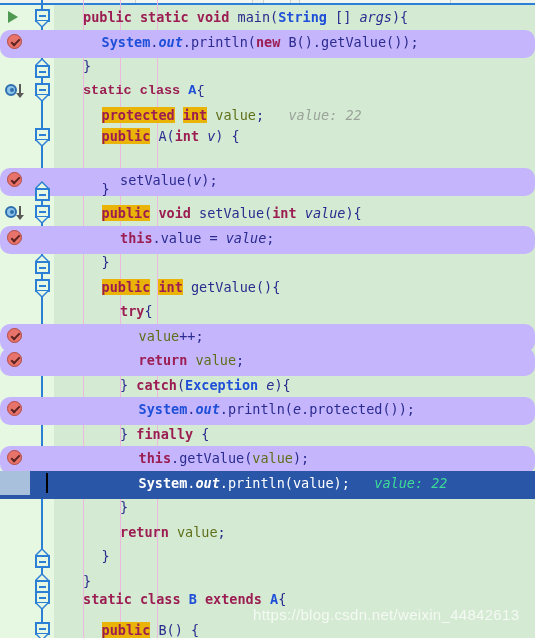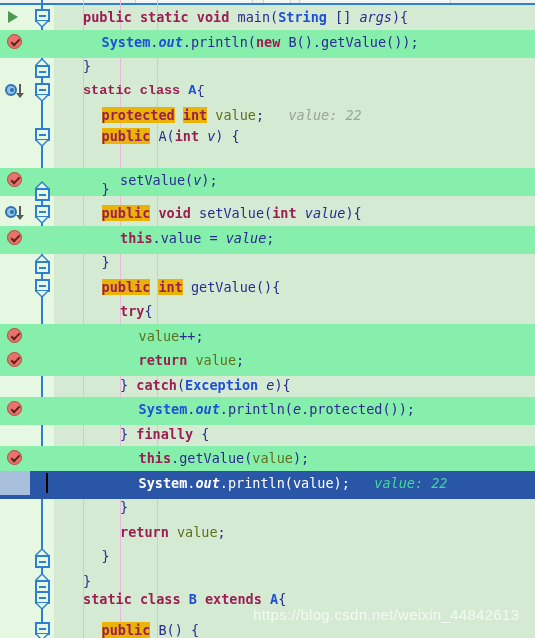--- a/index.html
+++ b/index.html
@@ -20,21 +20,21 @@
   
   .codearea{position:absolute;left:54px;top:5px;width:481px;height:633px;background:#d4ead2;}
 
   
   .iguide{position:absolute;top:0;width:1px;height:638px;}
   .iguide.blue{background:#2b7fd4;width:2px;}
   .iguide.pink{background:#edb8de;}
 
   
   .row{position:absolute;left:0;width:535px;height:28px;}
-  .row.exec-pink{background:#86efac;}
+  .row.exec-pink{background:#c4b5fd;border-radius:10px;}
   .row.current{background:#2a56a8;}
   .row .gut-hl{position:absolute;left:0;top:0;width:30px;height:24px;}
   .row.current .gut-hl{background:#a9c0dd;}
 
   .code{position:absolute;left:83px;top:0;height:24px;line-height:24px;
         font-size:13.5px;white-space:pre;letter-spacing:0px;}
   .row.current .code{color:#ffffff;}
 
   
   .caret{position:absolute;left:46px;top:2px;width:2px;height:20px;background:#000;}

